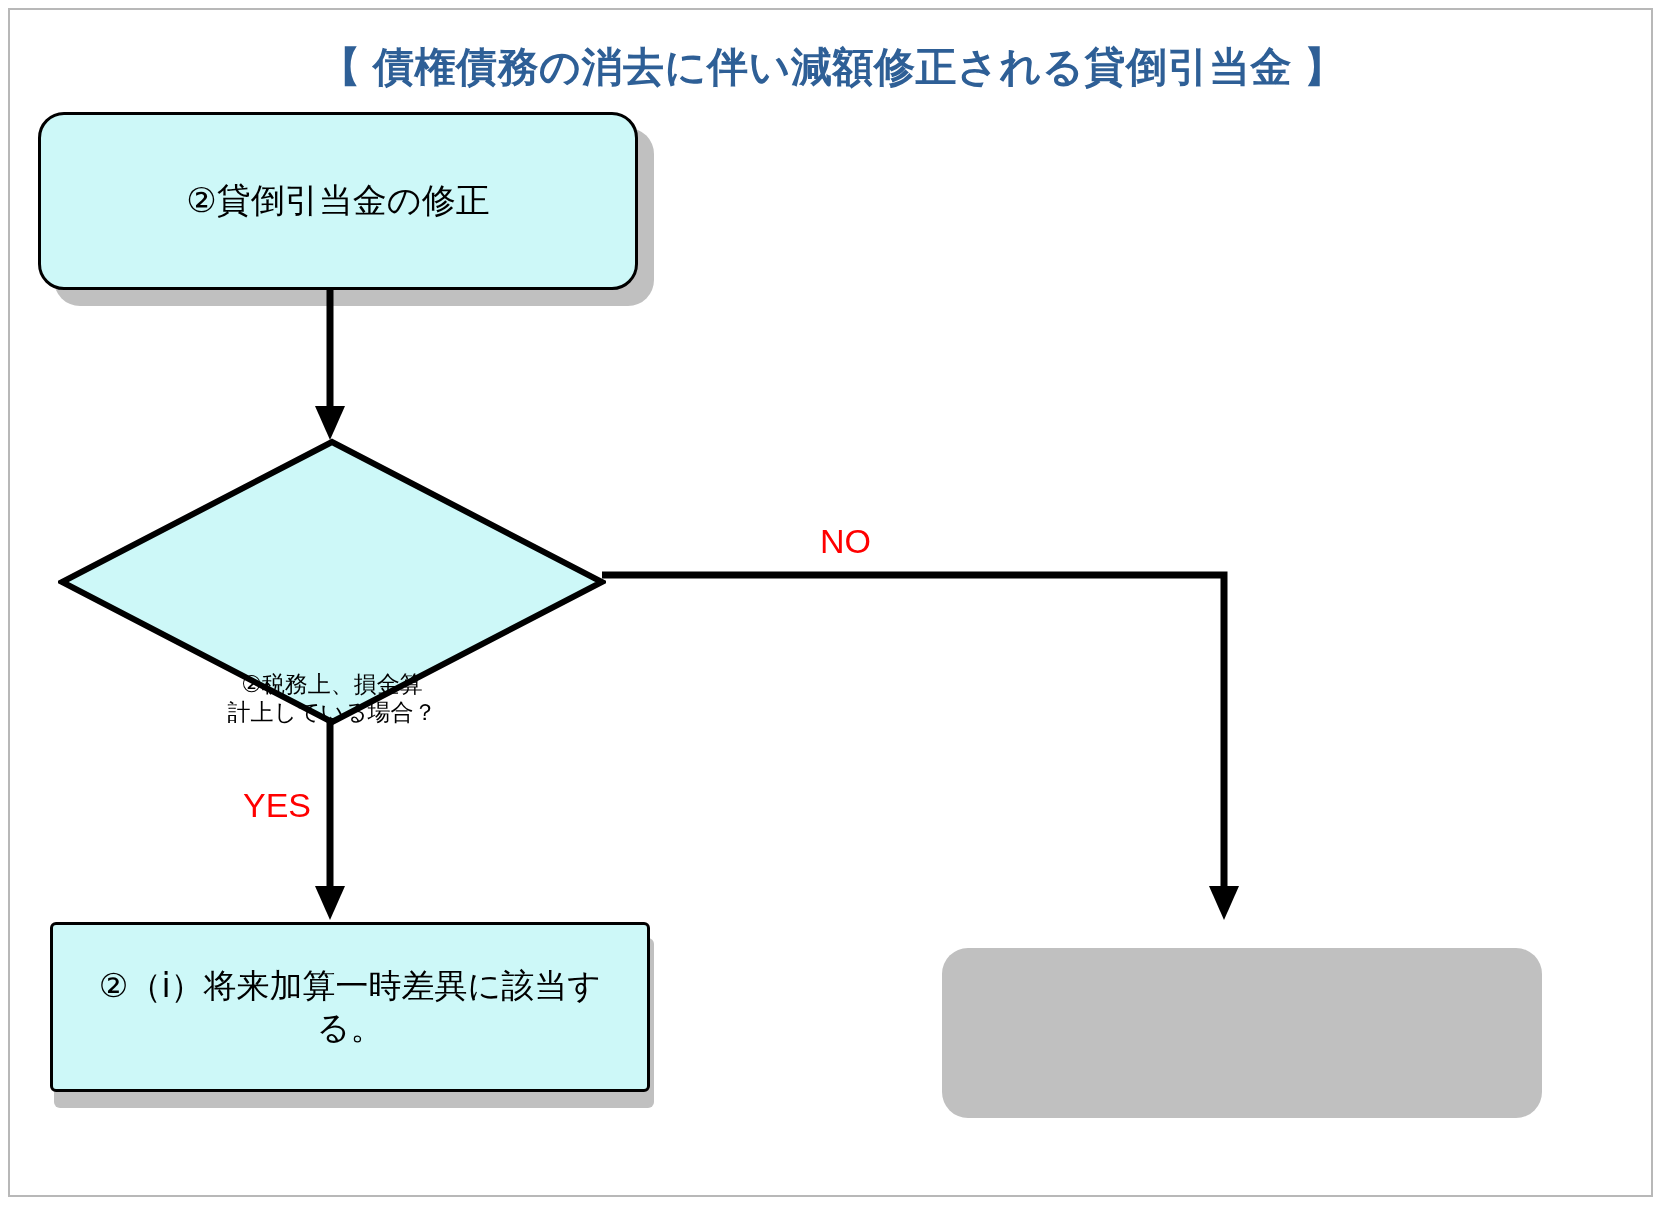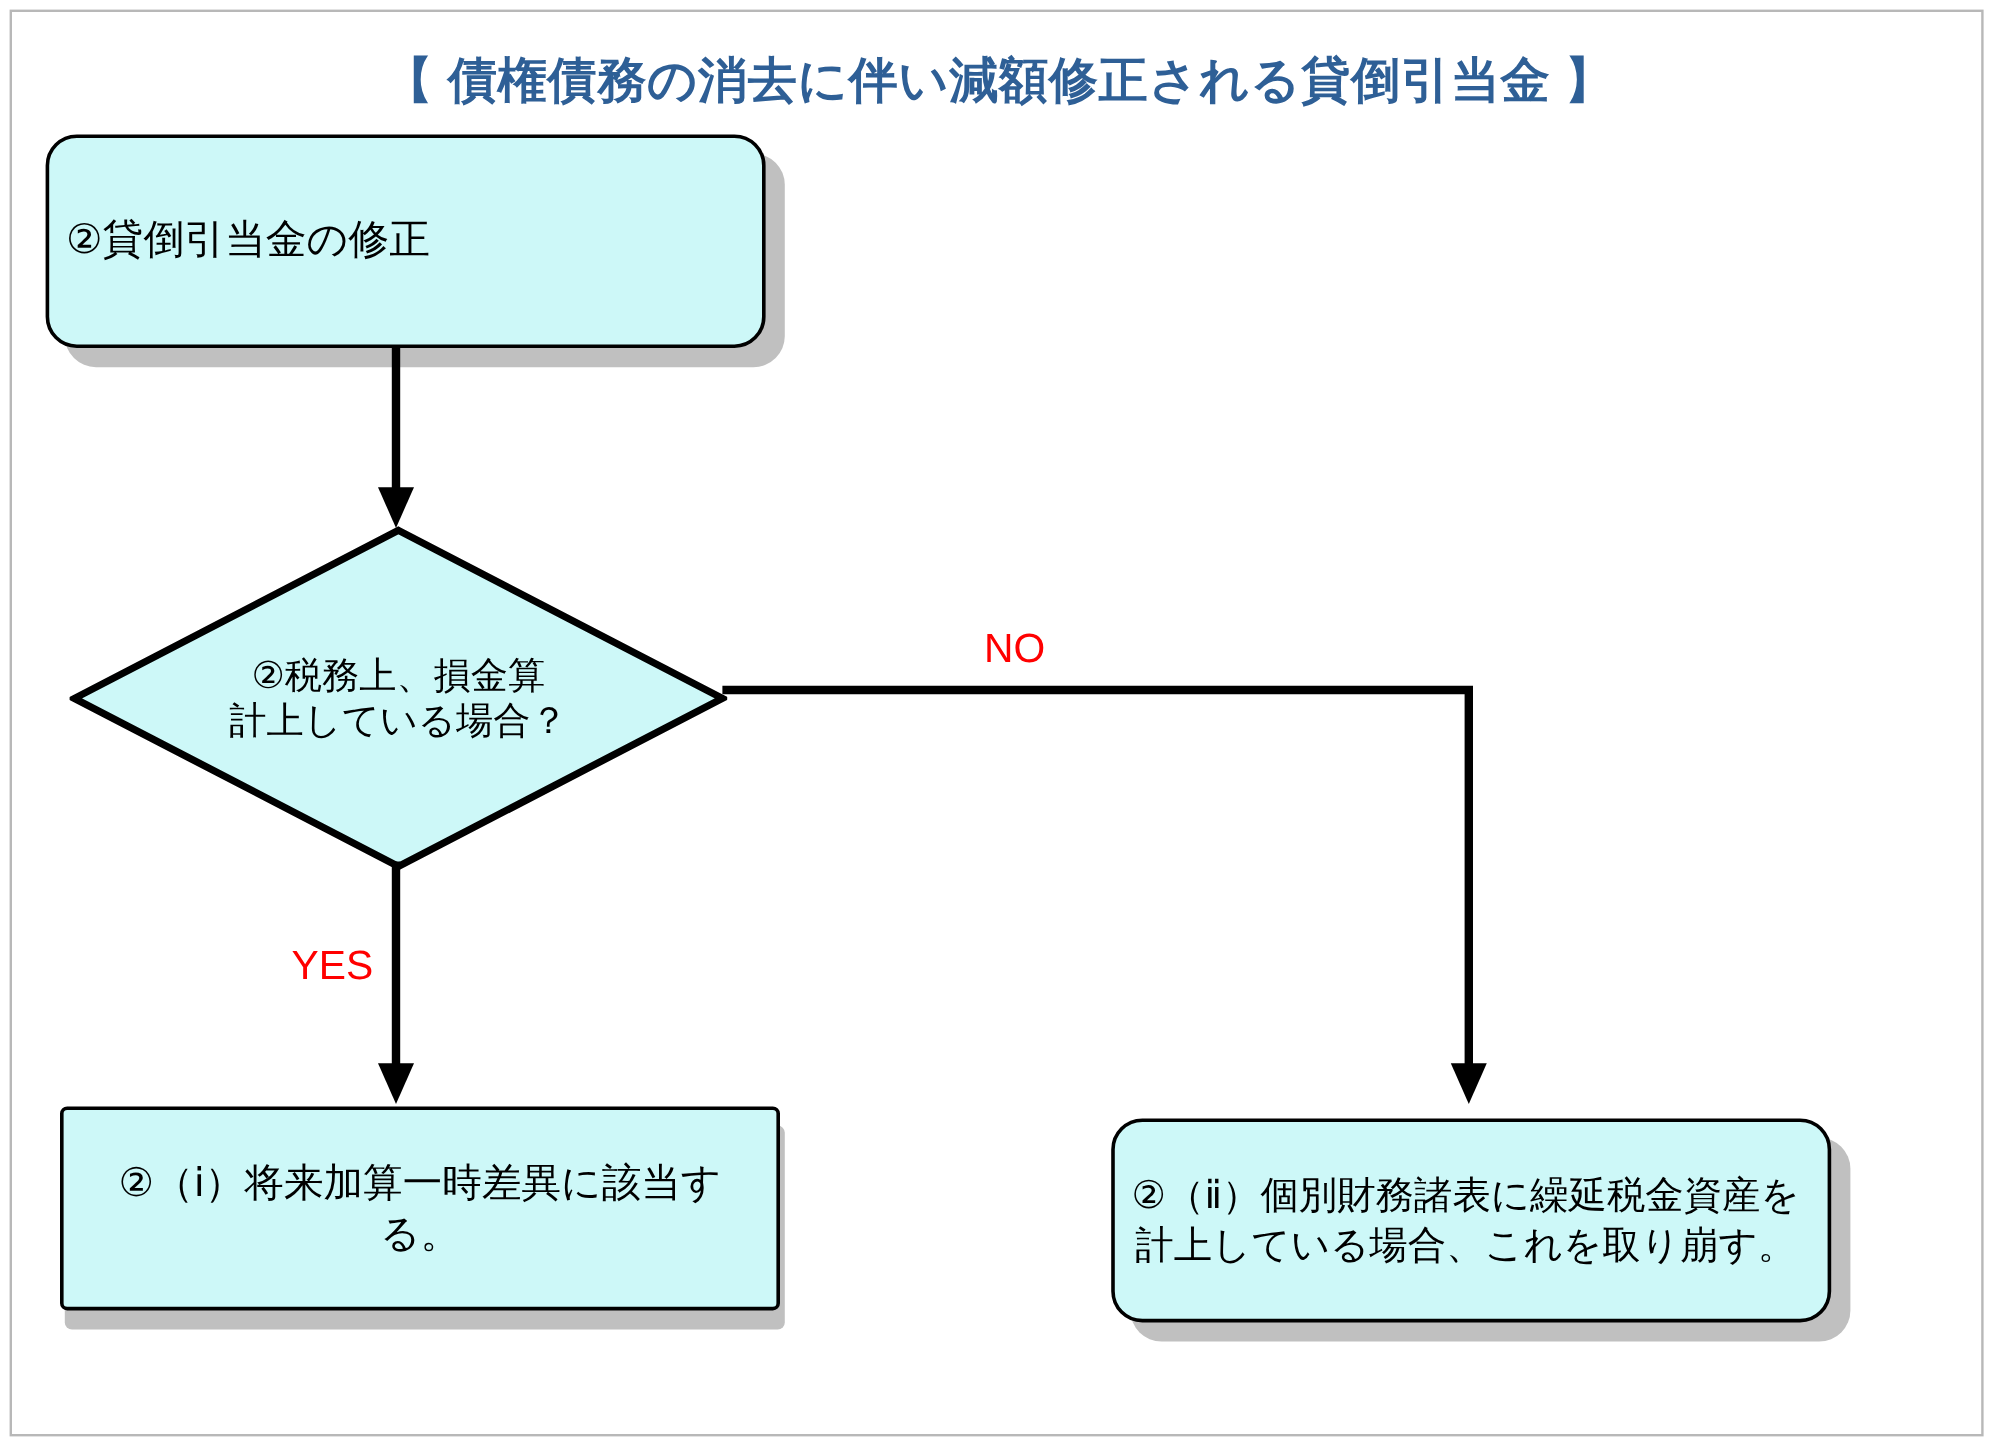--- a/index.html
+++ b/index.html
@@ -44,41 +44,42 @@
     border-radius: 26px;
   }
   .rbox {
     position: absolute;
     background: #cdf8f8;
     border: 3px solid #000000;
     border-radius: 26px;
     box-sizing: border-box;
     display: flex;
     align-items: center;
+    justify-content: center;
     text-align: center;
     color: #000000;
     font-size: 34px;
     line-height: 1.28;
   }
   .rbox .txt { display: block; padding: 0 14px; }
   .diamond-wrap {
     position: absolute;
   }
   .diamond-wrap svg { display: block; }
   .diamond-label {
     position: absolute;
     left: 0;
     top: 0;
     width: 100%;
     height: 100%;
     display: flex;
-    align-items: center;
+    align-items: flex-end;
     justify-content: center;
     text-align: center;
-    font-size: 31px;
+    font-size: 23px;
     line-height: 1.22;
     color: #000;
     pointer-events: none;
   }
   .conn {
     position: absolute;
   }
   .conn svg { display: block; overflow: visible; }
   .edge-label {
     position: absolute;
@@ -136,20 +137,14 @@
     </svg>
   </div>
   <div class="edge-label" style="left:820px; top:522px;">NO</div>
 
   <div class="shadow-rect" style="left:54px; top:938px; width:600px; height:170px; border-radius:6px;"></div>
   <div class="rbox" style="left:38px; top:922px; width:600px; height:170px; border-radius:6px; font-size:33px;margin-left:12px;">
     <span class="txt">②（ⅰ）将来加算一時差異に該当する。</span>
   </div>
 
   <div class="shadow-rect" style="left:942px; top:948px; width:600px; height:170px;"></div>
-  <div class="rbox" style="left:926px; top:932px; width:600px; height:170px; font-size:32px;">
-    <span class="txt">
-      <span>②（ⅱ）個別財務諸表に繰延税金資産を</span><br>
-      <span>計上している場合、これを取り崩す。</span>
-    </span>
-  </div>
 
 </div>
 
 </body></html>

